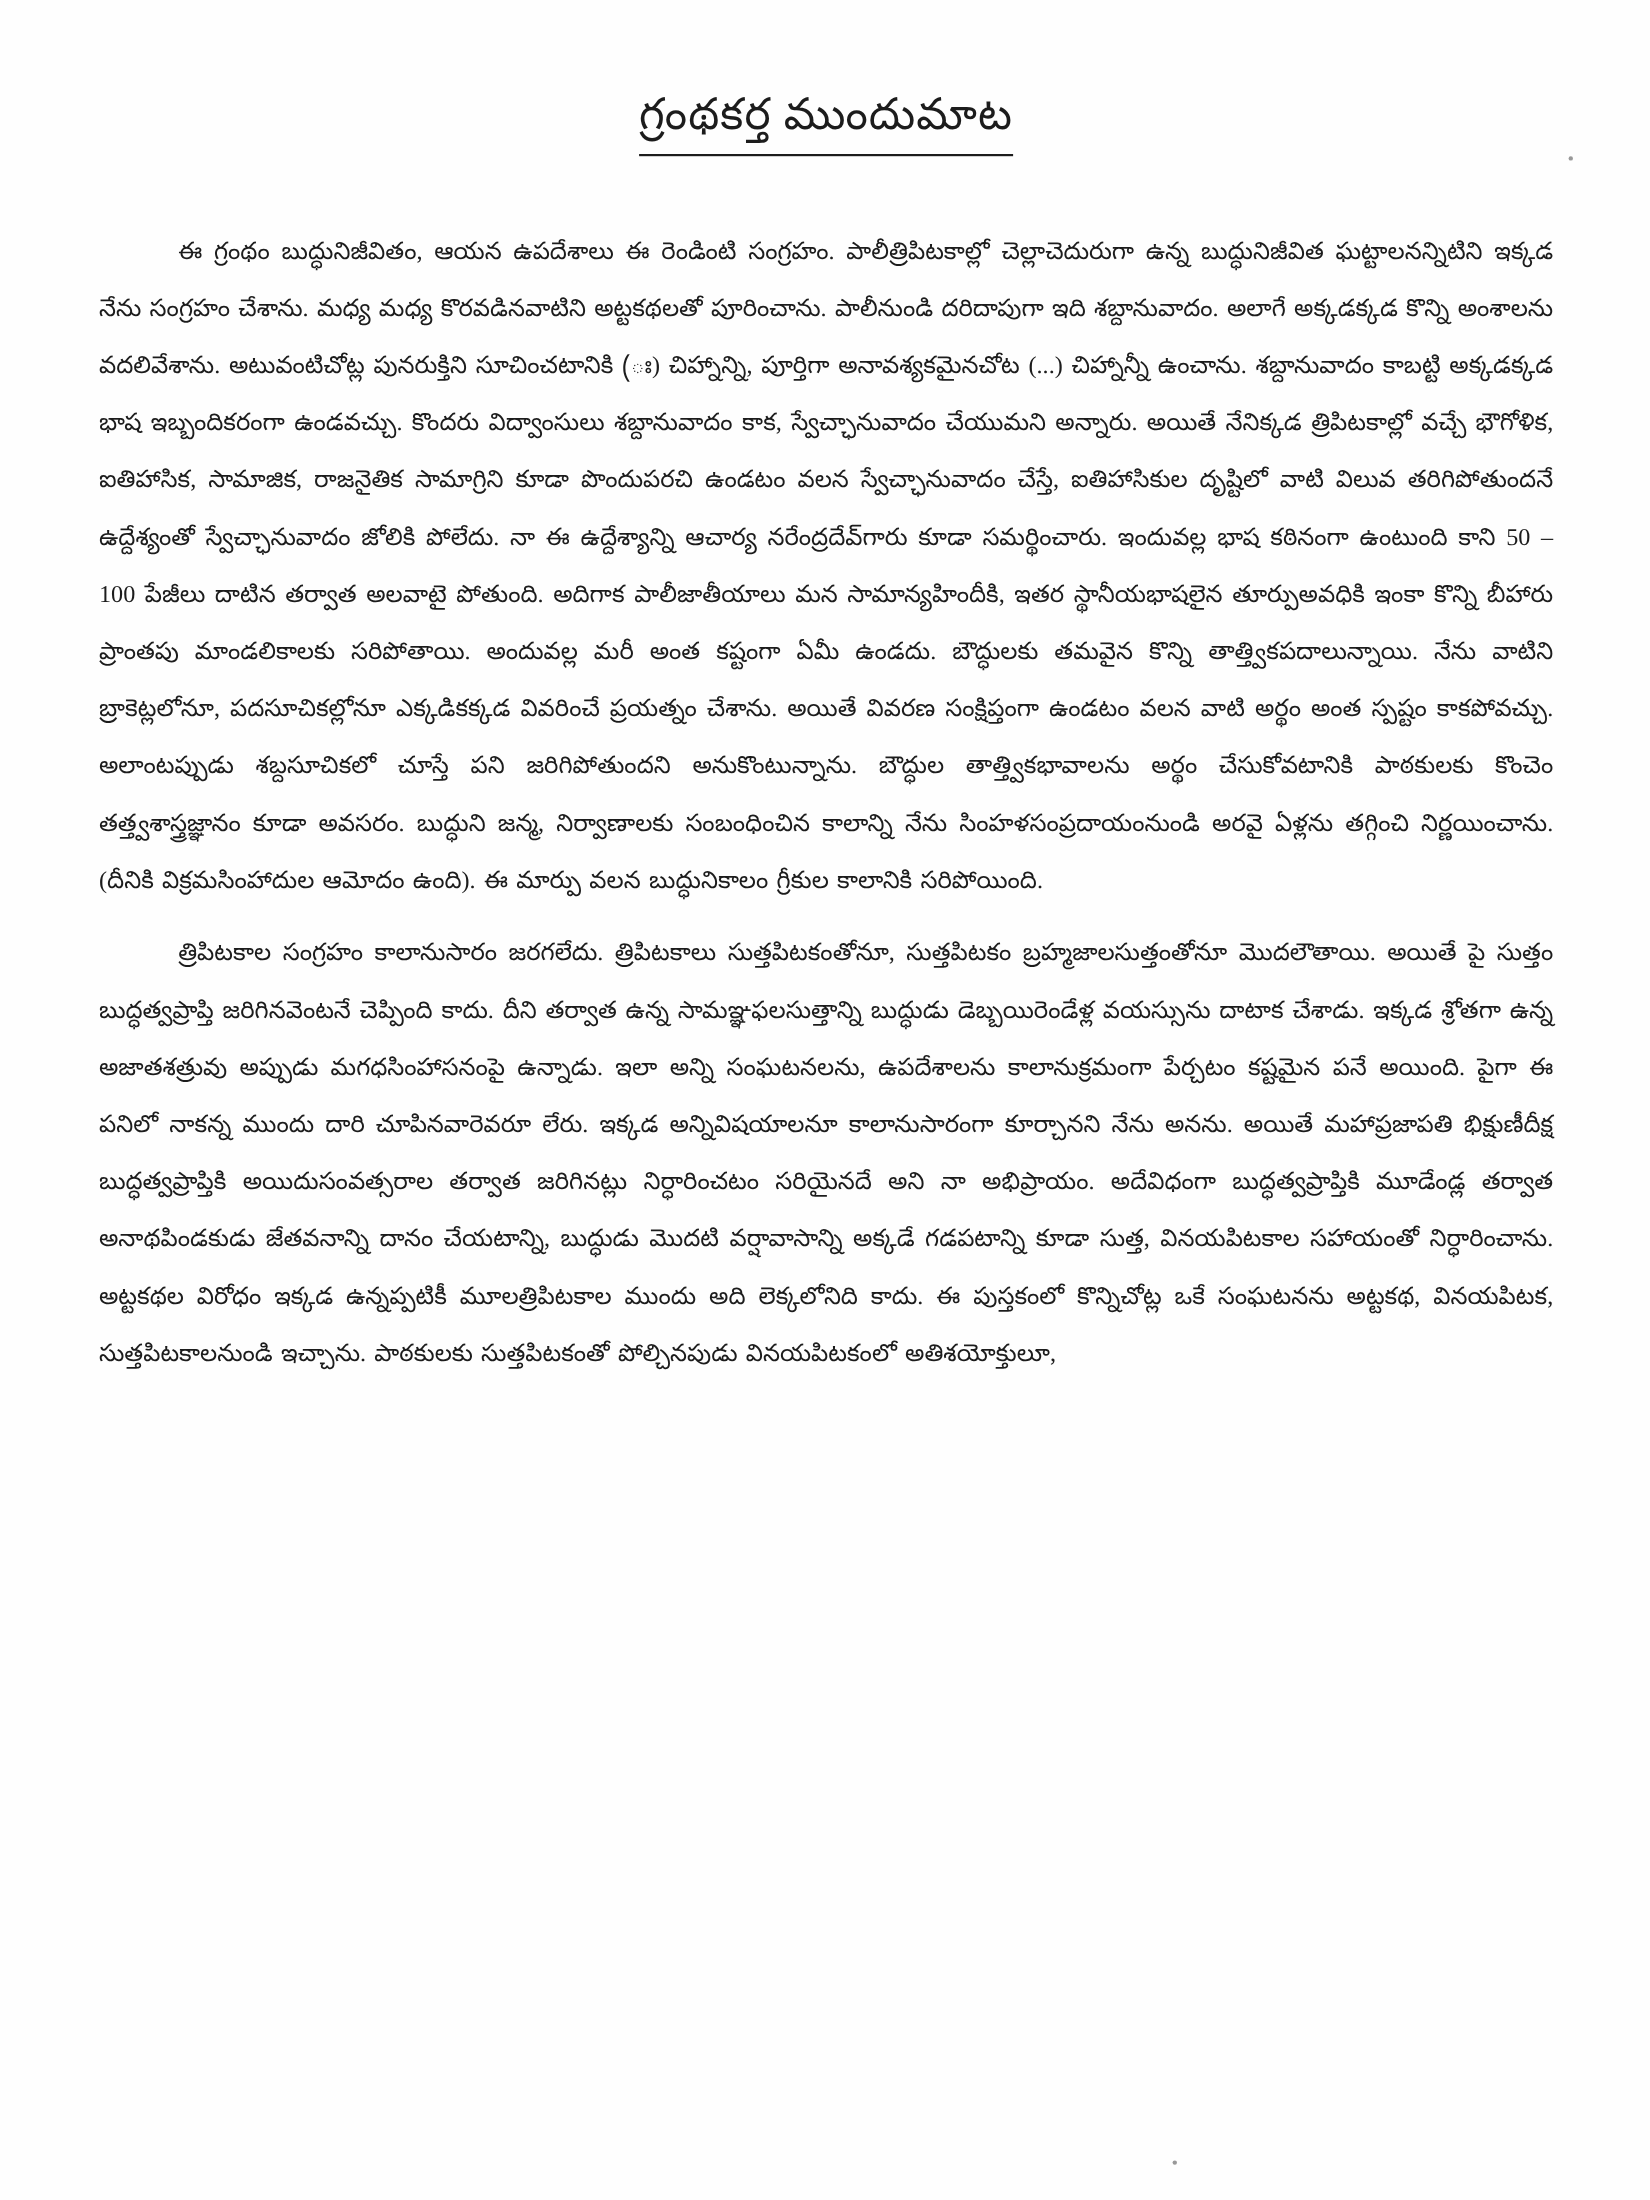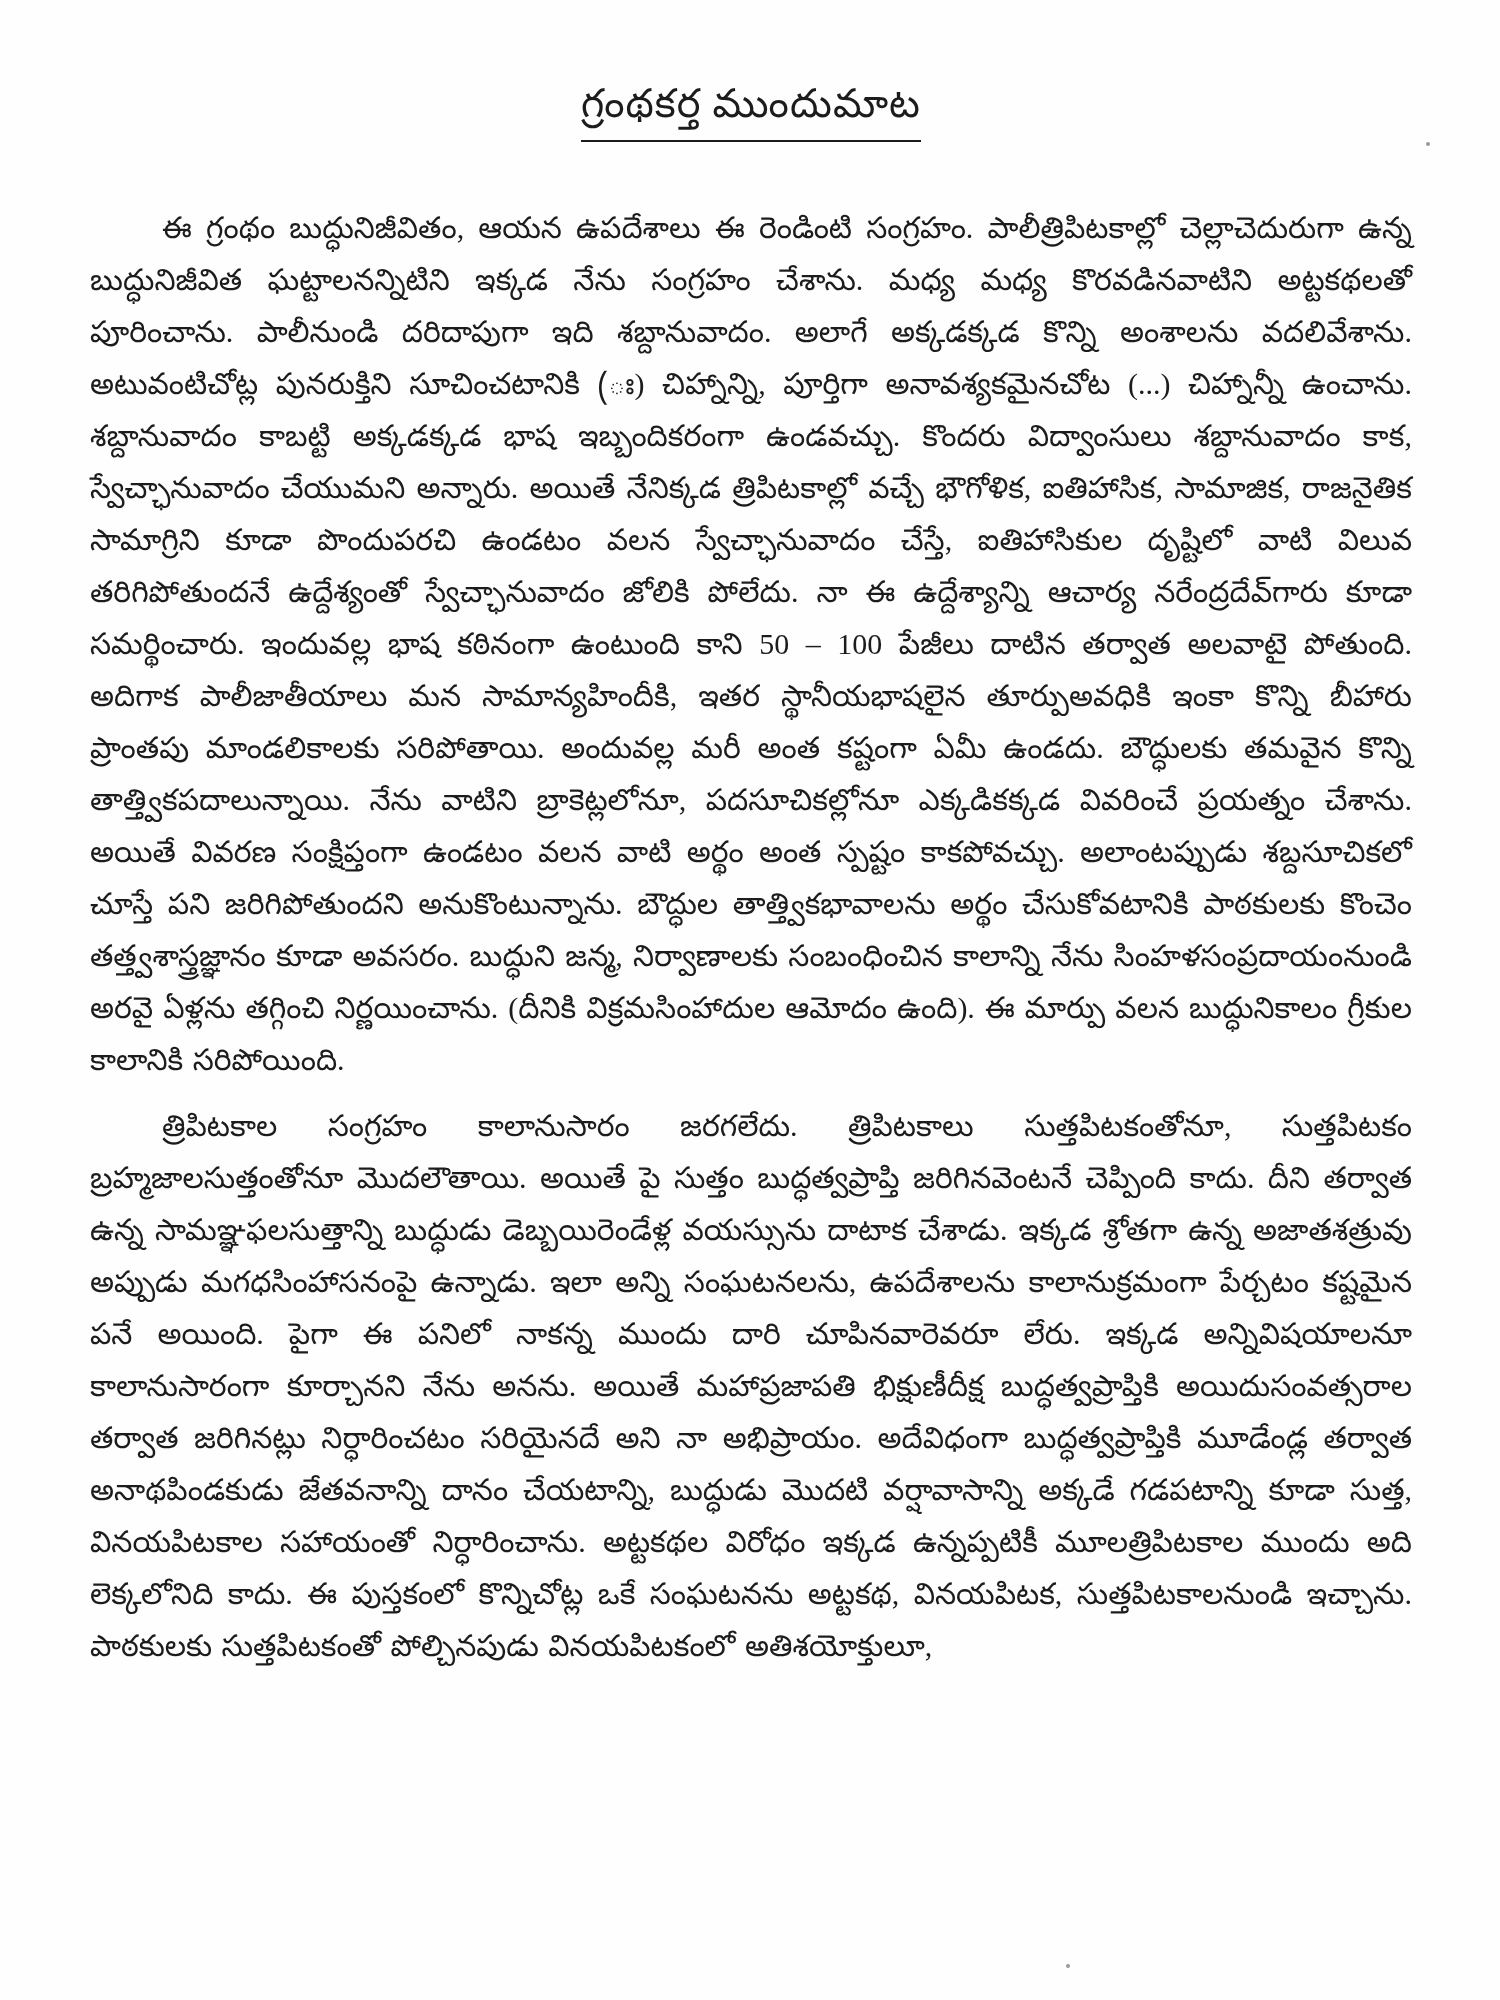--- a/index.html
+++ b/index.html
@@ -28,21 +28,21 @@
     font-weight: 400;
     margin: 0 0 60px 0;
     letter-spacing: 1px;
   }
   .doc-title span {
     display: inline-block;
     padding-bottom: 4px;
     border-bottom: 2px solid #1c1c1c;
   }
   .body-text p {
-    font-size: 30px;
+    font-size: 22px;
     line-height: 52px;
     text-align: justify;
     text-indent: 72px;
     margin: 0 0 14px 0;
     word-spacing: 2px;
   }
   .scan-speck {
     position: absolute;
     width: 4px;
     height: 4px;

